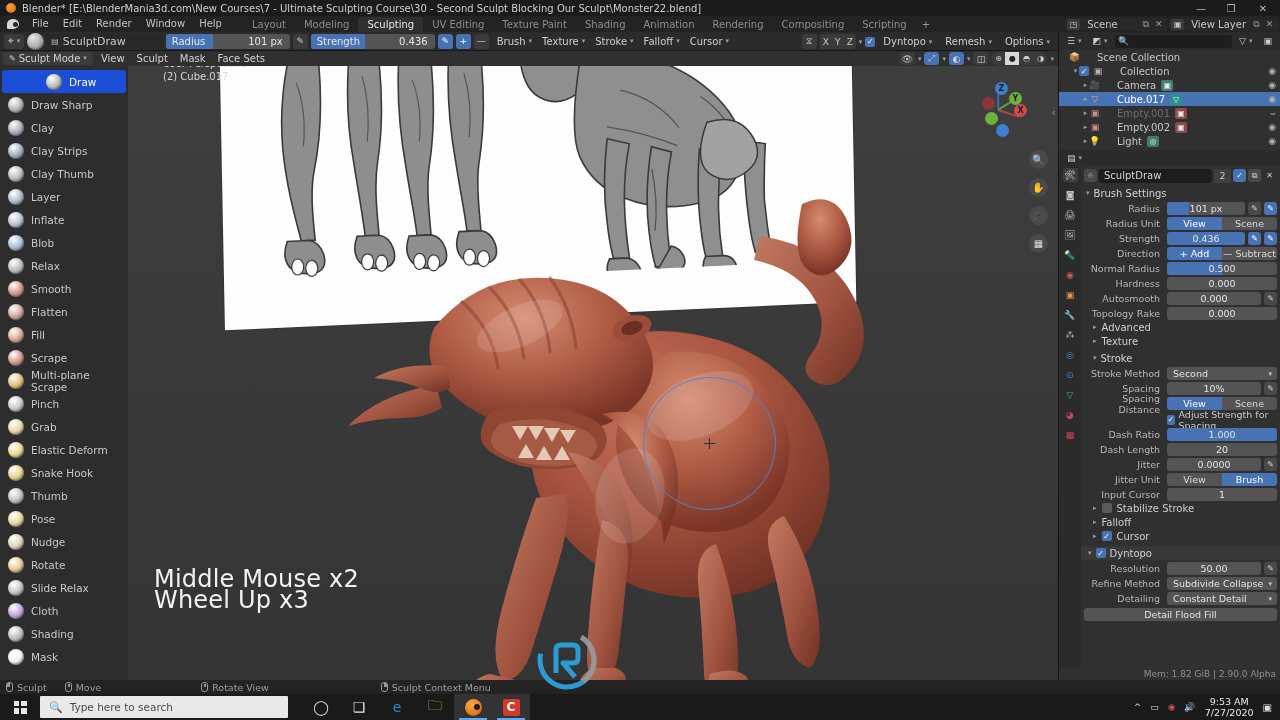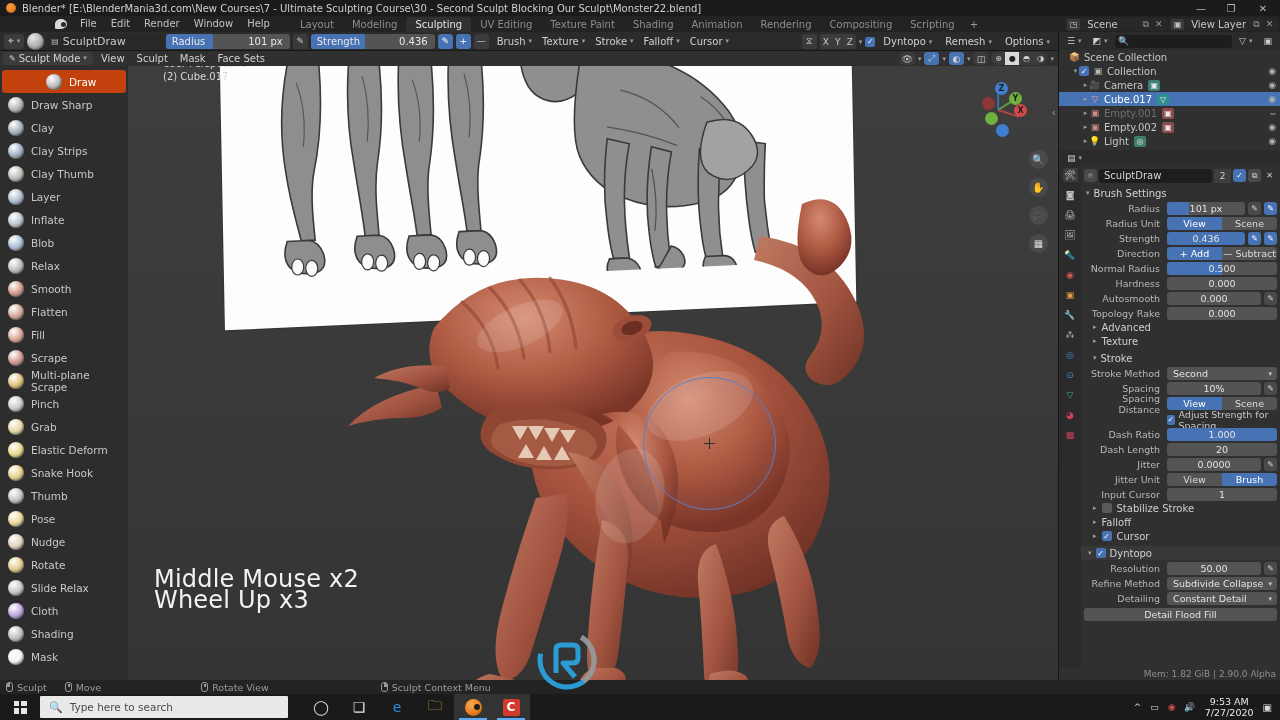--- a/index.html
+++ b/index.html
@@ -27,21 +27,20 @@
   .wbtns { position:absolute; right:0; top:0; height:16px; display:flex; }
   .wbtn { width:30px; height:16px; display:flex; align-items:center; justify-content:center;
           color:#b9b9b9; font-size:10px; }
   .wbtn:last-child { width:34px; }
 
   
   .topbar {
     position:absolute; left:0; top:16px; width:1280px; height:16px;
     background:#232323; display:flex; align-items:center; font-size:10px;
     color:#c3c3c3;
-    padding-left:48px;
   }
   .blender-logo {
     width:13px; height:12px; margin:0 6px 0 6px; flex:0 0 auto; position:relative;
   }
   .blender-logo::before{
     content:""; position:absolute; inset:1px 0 1px 1px; border-radius:50% 50% 50% 10%;
     background:#d8d8d8;
   }
   .blender-logo::after{
     content:""; position:absolute; right:1px; top:4px; width:5px; height:5px;
@@ -177,21 +176,21 @@
 
   
   .toolbar {
     position:absolute; left:0; top:66px; width:128px; height:614px;
     background:#2d2d2d; padding-top:4px; z-index:5;
   }
   .tool {
     height:23px; display:flex; align-items:center; gap:7px; padding-left:6px;
     font-size:10.5px; color:#c8c8c8; border-radius:3px; margin:0 2px;
   }
-  .tool.active { background:#c2410c; color:#fff;padding-left:44px; }
+  .tool.active { background:#1d4ed8; color:#fff;padding-left:44px; }
   .tool-ic {
     width:16px; height:16px; border-radius:50%; flex:0 0 auto;
     background: radial-gradient(circle at 35% 28%, #e7e7e7 0%, #b4b4b4 48%, #7e7e7e 100%);
     box-shadow: inset -1px -1px 2px rgba(0,0,0,.35);
     position:relative; overflow:hidden;
   }
 
   
   .outliner {
     position:absolute; left:1058px; top:32px; width:222px; height:118px;
@@ -204,21 +203,21 @@
   }
   .out-row {
     height:14px; display:flex; align-items:center; font-size:10px; color:#c6c6c6;
     padding-right:4px; position:relative;
   }
   .out-row.sel { background:#4772b3; color:#fff; }
   .out-row.dim { color:#6f6f6f; }
   .out-disc { width:7px; text-align:center; font-size:7px; color:#9d9d9d; flex:0 0 auto; }
   .out-ic { width:12px; height:11px; display:flex; align-items:center; justify-content:center;
             font-size:9px; flex:0 0 auto; }
-  .out-name { margin-left:3px; white-space:nowrap; }
+  .out-name { margin-left:16px; white-space:nowrap; }
   .out-eye { margin-left:auto; font-size:9px; color:#b2b2b2; }
   .out-badge { width:12px; height:11px; border-radius:2px; margin-left:5px;
                display:flex; align-items:center; justify-content:center; font-size:8px; }
 
   
   .props {
     position:absolute; left:1058px; top:150px; width:222px; height:530px;
     background:#303030; border-left:1px solid #161616;
   }
   .props-hdr { height:15px; background:#2b2b2b; display:flex; align-items:center; padding-left:4px; gap:3px; }

